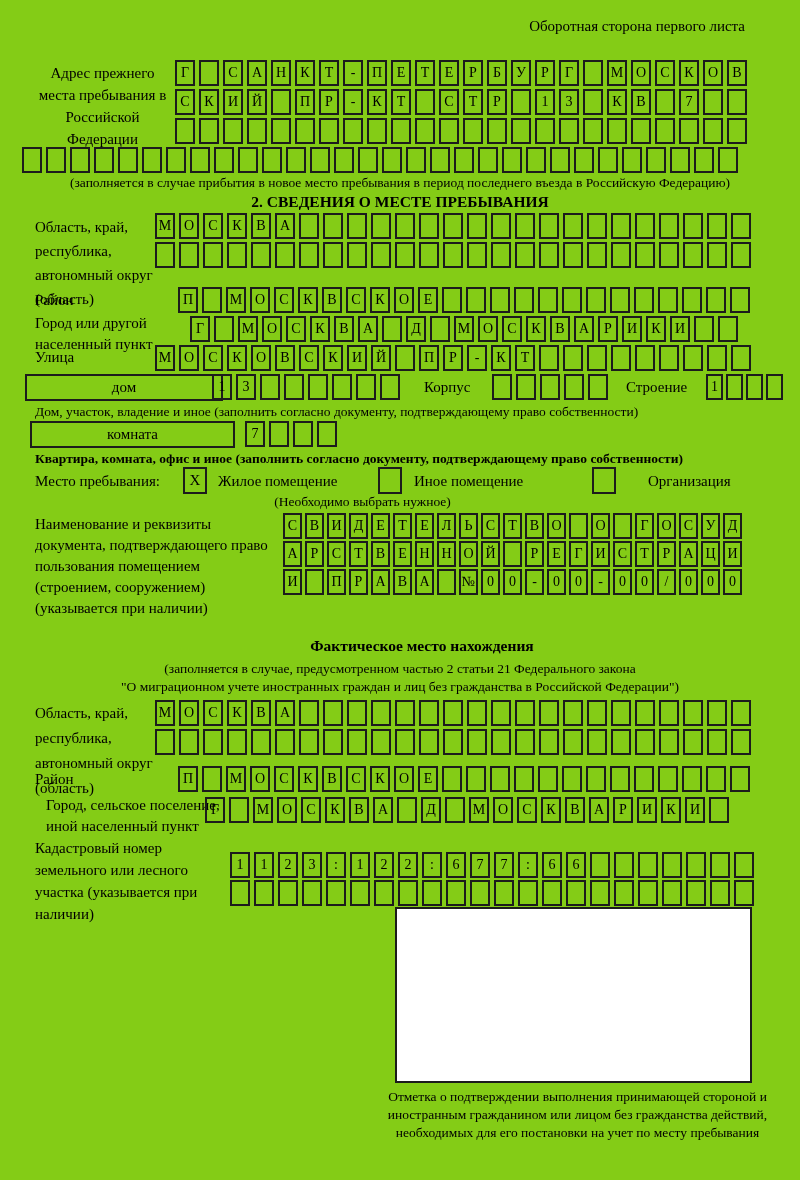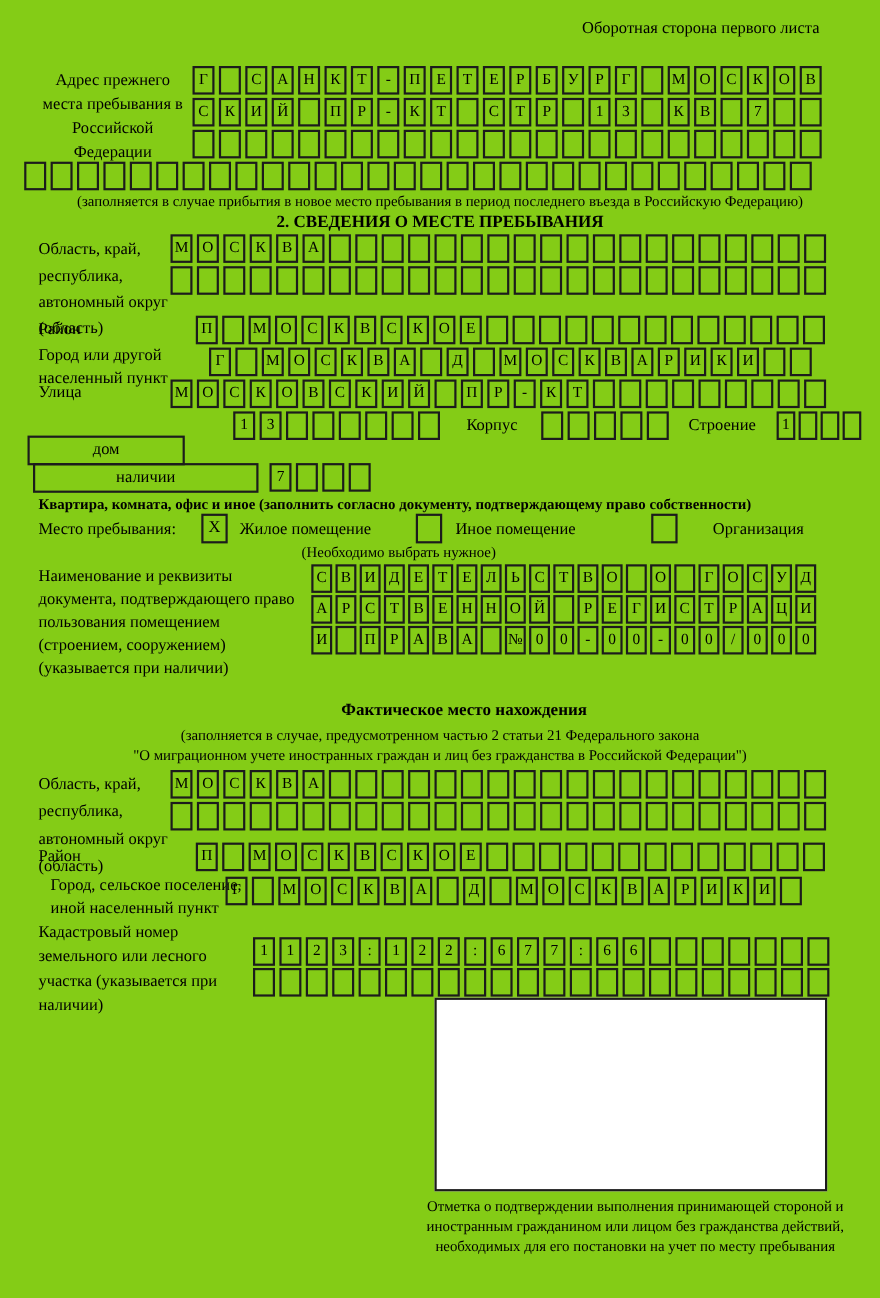--- a/index.html
+++ b/index.html
@@ -74,28 +74,29 @@
 
   <div class="abs label" style="top:290px; left:35px;">Район</div>
   <div class="abs cells" style="top:287px; left:178px;"><span class="cell">П</span><span class="cell"></span><span class="cell">М</span><span class="cell">О</span><span class="cell">С</span><span class="cell">К</span><span class="cell">В</span><span class="cell">С</span><span class="cell">К</span><span class="cell">О</span><span class="cell">Е</span><span class="cell"></span><span class="cell"></span><span class="cell"></span><span class="cell"></span><span class="cell"></span><span class="cell"></span><span class="cell"></span><span class="cell"></span><span class="cell"></span><span class="cell"></span><span class="cell"></span><span class="cell"></span><span class="cell"></span></div>
 
   <div class="abs label" style="top:313px; left:35px; width:140px; line-height:21px;">Город или другой населенный пункт</div>
   <div class="abs cells" style="top:316px; left:190px;"><span class="cell">Г</span><span class="cell"></span><span class="cell">М</span><span class="cell">О</span><span class="cell">С</span><span class="cell">К</span><span class="cell">В</span><span class="cell">А</span><span class="cell"></span><span class="cell">Д</span><span class="cell"></span><span class="cell">М</span><span class="cell">О</span><span class="cell">С</span><span class="cell">К</span><span class="cell">В</span><span class="cell">А</span><span class="cell">Р</span><span class="cell">И</span><span class="cell">К</span><span class="cell">И</span><span class="cell"></span><span class="cell"></span></div>
 
   <div class="abs label" style="top:347px; left:35px;">Улица</div>
   <div class="abs cells" style="top:345px; left:155px;"><span class="cell">М</span><span class="cell">О</span><span class="cell">С</span><span class="cell">К</span><span class="cell">О</span><span class="cell">В</span><span class="cell">С</span><span class="cell">К</span><span class="cell">И</span><span class="cell">Й</span><span class="cell"></span><span class="cell">П</span><span class="cell">Р</span><span class="cell">-</span><span class="cell">К</span><span class="cell">Т</span><span class="cell"></span><span class="cell"></span><span class="cell"></span><span class="cell"></span><span class="cell"></span><span class="cell"></span><span class="cell"></span><span class="cell"></span><span class="cell"></span></div>
 
-  <div class="abs labelbox" style="top:396px; left:25px; width:143px;">дом</div>
+  <div class="abs labelbox" style="top:374px; left:25px; width:198px;">дом</div>
   <div class="abs cells" style="top:374px; left:212px;"><span class="cell">1</span><span class="cell">3</span><span class="cell"></span><span class="cell"></span><span class="cell"></span><span class="cell"></span><span class="cell"></span><span class="cell"></span></div>
   <div class="abs label" style="top:377px; left:424px;">Корпус</div>
   <div class="abs cells" style="top:374px; left:492px;"><span class="cell"></span><span class="cell"></span><span class="cell"></span><span class="cell"></span><span class="cell"></span></div>
   <div class="abs label" style="top:377px; left:626px;">Строение</div>
   <div class="abs cells tight" style="top:374px; left:706px;"><span class="cell">1</span><span class="cell"></span><span class="cell"></span><span class="cell"></span></div>
+  <div class="abs caption" style="top:403px; left:35px;">Дом, участок, владение и иное (заполнить согласно документу, подтверждающему право собственности)</div>
 
-  <div class="abs labelbox" style="top:421px; left:30px; width:205px;">наличии</div>
+  <div class="abs labelbox" style="top:421px; left:30px; width:205px;">комната</div>
   <div class="abs cells" style="top:421px; left:245px;"><span class="cell">7</span><span class="cell"></span><span class="cell"></span><span class="cell"></span></div>
   <div class="abs caption" style="top:450px; left:35px;font-weight:bold;">Квартира, комната, офис и иное (заполнить согласно документу, подтверждающему право собственности)</div>
 
   <div class="abs label" style="top:471px; left:35px;">Место пребывания:</div>
   <span class="abs checkbox" style="top:467px; left:183px;">X</span>
   <div class="abs label" style="top:471px; left:218px;">Жилое помещение</div>
   <span class="abs checkbox" style="top:467px; left:378px;"></span>
   <div class="abs label" style="top:471px; left:398px;margin-left:16px;">Иное помещение</div>
   <span class="abs checkbox" style="top:467px; left:592px;"></span>
   <div class="abs label" style="top:471px; left:648px;">Организация</div>

